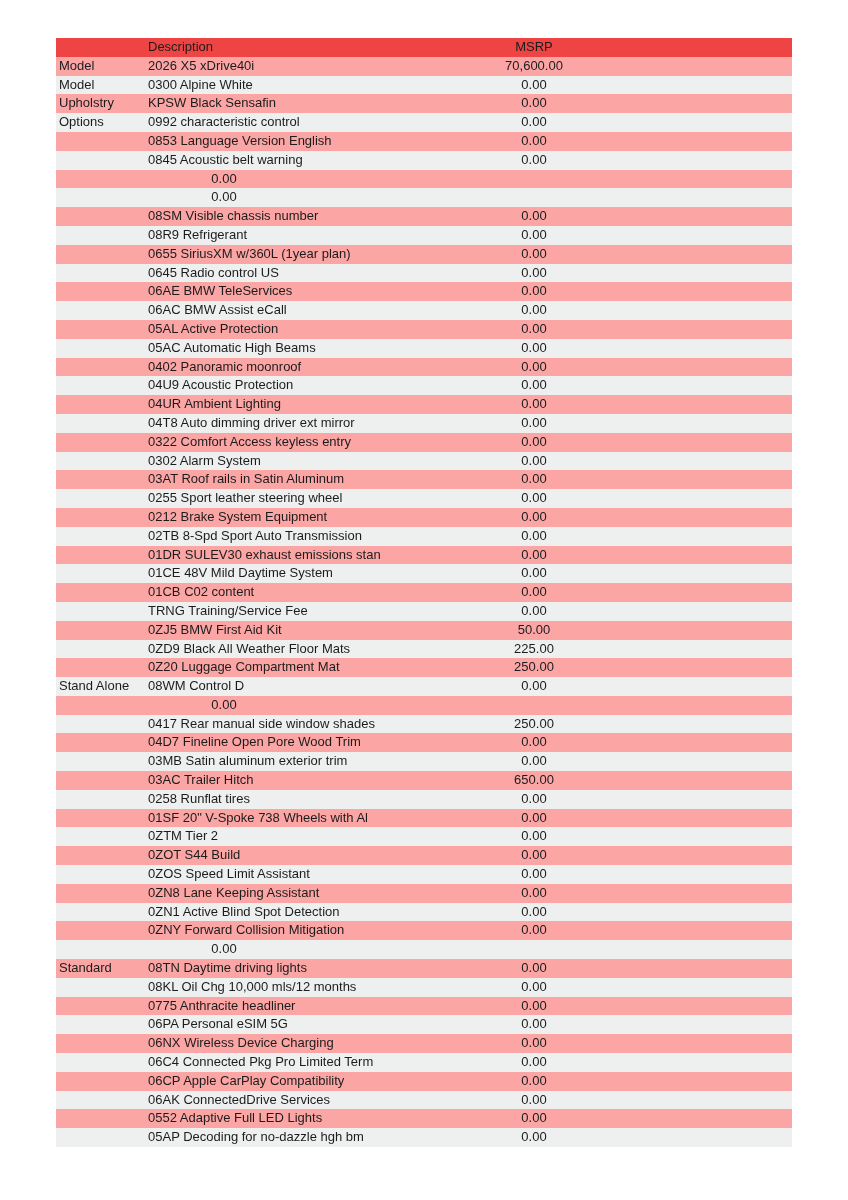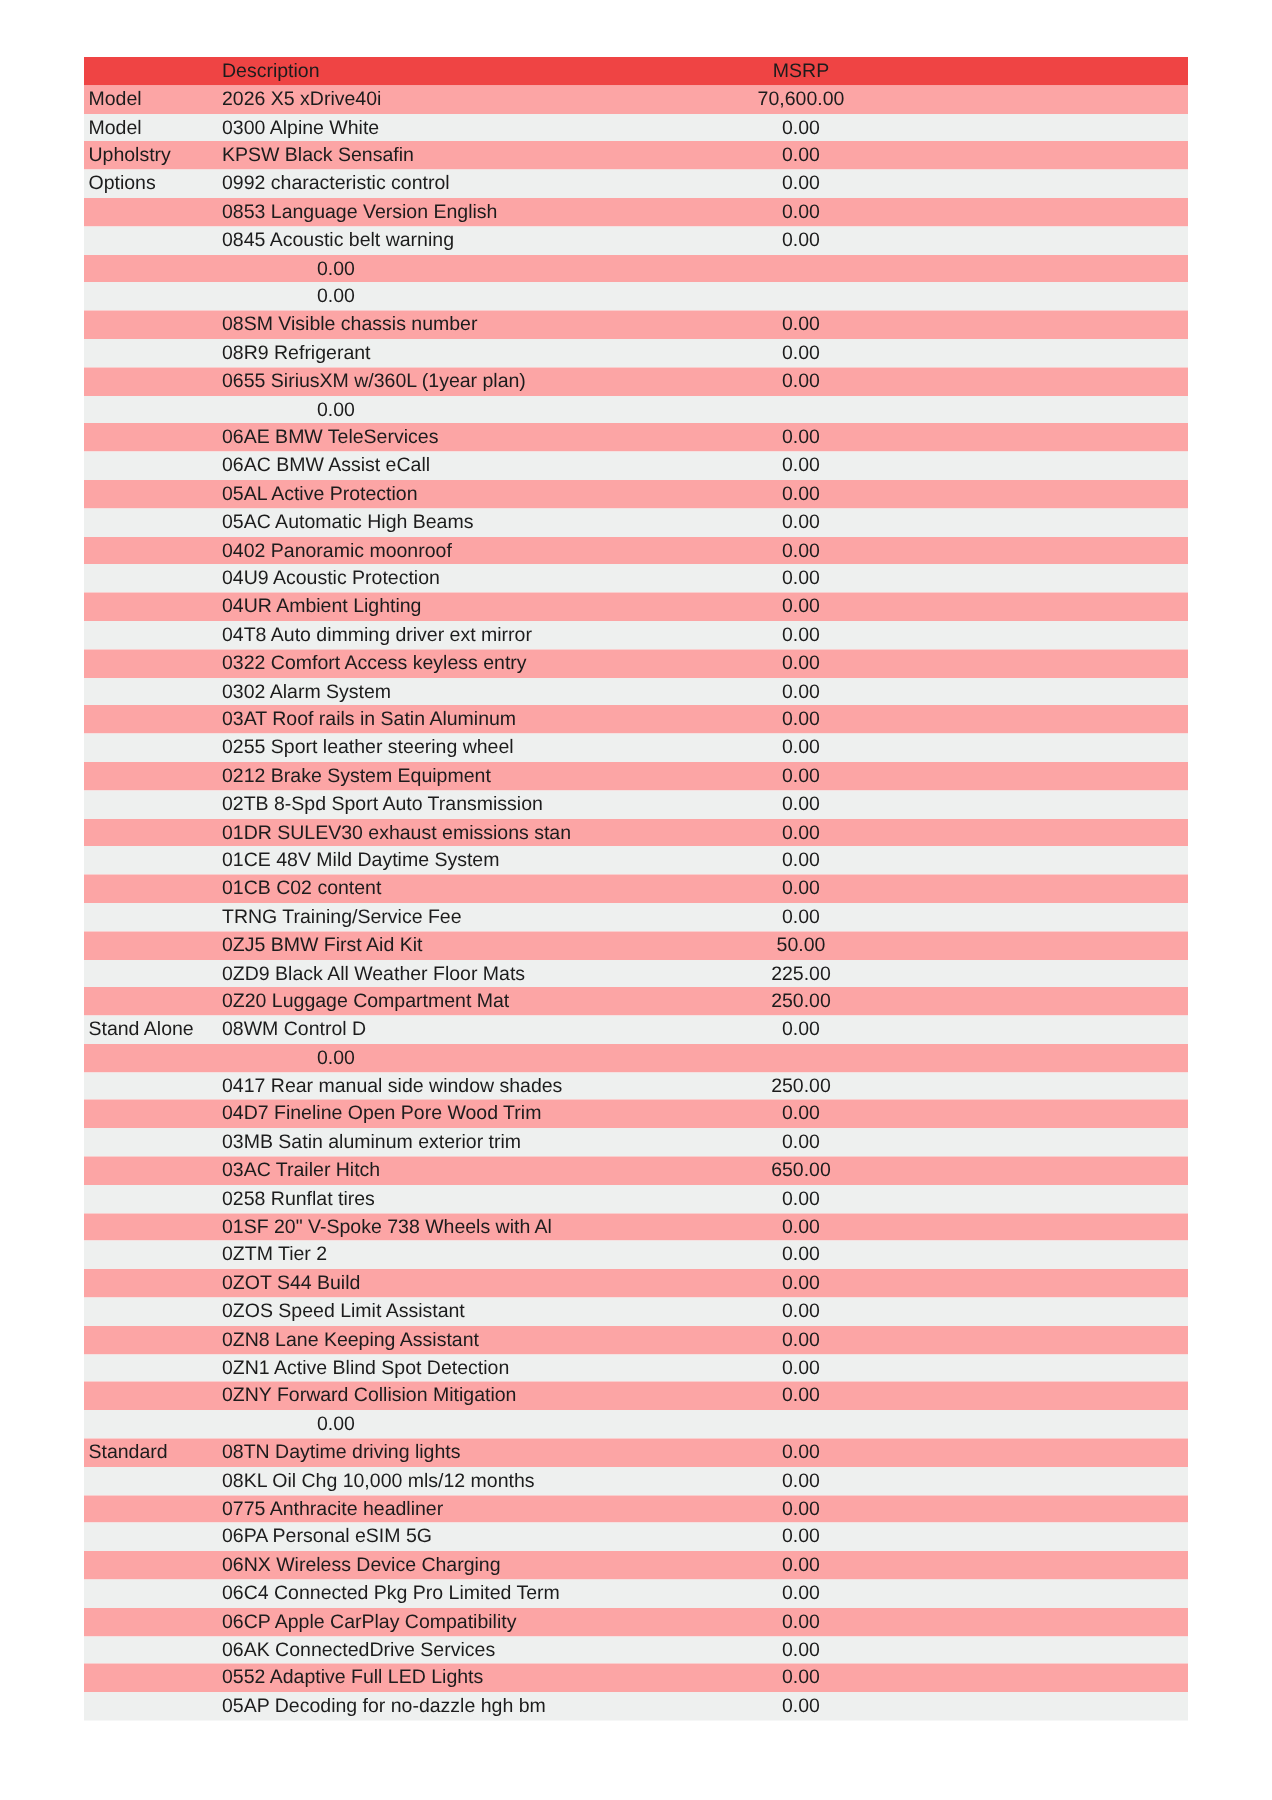--- a/index.html
+++ b/index.html
@@ -129,20 +129,21 @@
           <div class="cell-fill"></div>
         </div>
         <div class="trow">
           <div class="cell-cat"></div>
           <div class="cell-desc">0655 SiriusXM w/360L (1year plan)</div>
           <div class="cell-msrp">0.00</div>
           <div class="cell-fill"></div>
         </div>
         <div class="trow striped">
           <div class="cell-cat"></div>
+          <div class="cell-desc">0645 Radio control US</div>
           <div class="cell-msrp">0.00</div>
           <div class="cell-fill"></div>
         </div>
         <div class="trow">
           <div class="cell-cat"></div>
           <div class="cell-desc">06AE BMW TeleServices</div>
           <div class="cell-msrp">0.00</div>
           <div class="cell-fill"></div>
         </div>
         <div class="trow striped">

